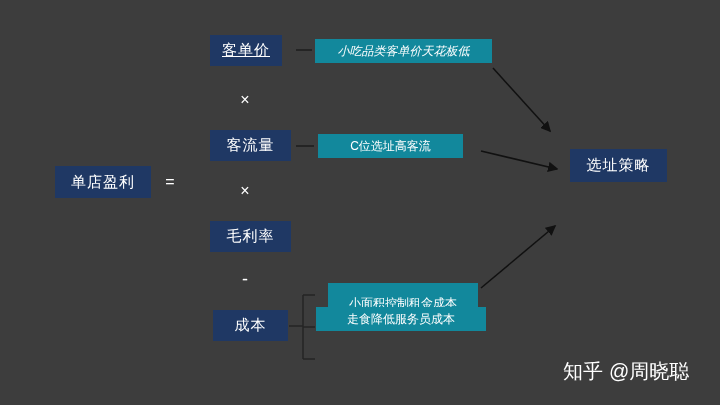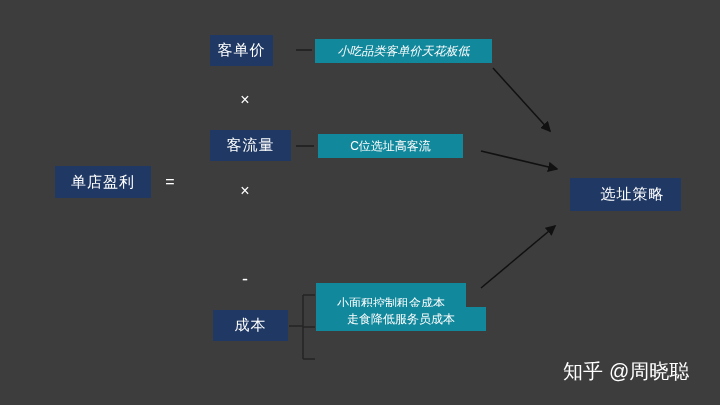--- a/index.html
+++ b/index.html
@@ -42,35 +42,35 @@
     display: flex;
     align-items: center;
     justify-content: center;
     width: 20px;
     height: 20px;
   }
   
   .root-node   { left: 55px;  top: 166px; width: 96px; height: 32px; }
   .eq-op       { left: 160px; top: 172px; }
   
-  .factor-1    { left: 210px; top: 35px;  width: 63px; height: 31px; }
+  .factor-1    { left: 210px; top: 35px;  width: 72px; height: 31px; text-decoration: underline; }
   .times-1     { left: 235px; top: 90px;  }
   .factor-2    { left: 210px; top: 130px; width: 81px; height: 31px; }
   .times-2     { left: 235px; top: 181px; }
   .factor-3    { left: 210px; top: 221px; width: 81px; height: 31px; }
   .minus-op    { left: 235px; top: 269px; font-size: 18px; }
   .factor-4    { left: 213px; top: 310px; width: 75px; height: 31px; font-family: Liberation Serif, serif; }
   
   .note-1      { left: 315px; top: 39px;  width: 177px; height: 24px; font-style: italic; }
   .note-2      { left: 318px; top: 134px; width: 145px; height: 24px; }
-  .note-3      { left: 316px; top: 283px; width: 150px; height: 40px; }
+  .note-3      { left: 328px; top: 283px; width: 150px; height: 40px; }
   .note-4      { left: 316px; top: 307px; width: 170px; height: 24px; }
   .note-5      { left: 316px; top: 347px; width: 150px; height: 24px; }
   
-  .result-node { left: 570px; top: 178px; width: 97px; height: 33px; padding-left: 14px; }
+  .result-node { left: 570px; top: 149px; width: 97px; height: 33px; }
   
   .overlay {
     position: absolute;
     left: 0;
     top: 0;
     width: 720px;
     height: 405px;
     pointer-events: none;
   }
   
@@ -113,20 +113,21 @@
     <line x1="481" y1="288" x2="555" y2="226" stroke="#111111" stroke-width="1.5" marker-end="url(#arrowhead)"></line>
   </svg>
 
   <div class="node root-node">单店盈利</div>
   <div class="op eq-op">=</div>
 
   <div class="node factor-1">客单价</div>
   <div class="op times-1">×</div>
   <div class="node factor-2">客流量</div>
   <div class="op times-2">×</div>
+  <div class="node factor-3">毛利率</div>
   <div class="op minus-op">-</div>
   <div class="node factor-4">成本</div>
 
   <div class="note note-1">小吃品类客单价天花板低</div>
   <div class="note note-2">C位选址高客流</div>
   <div class="note note-3">小面积控制租金成本</div>
   <div class="note note-4">走食降低服务员成本</div>
 
   <div class="node result-node">选址策略</div>
 

